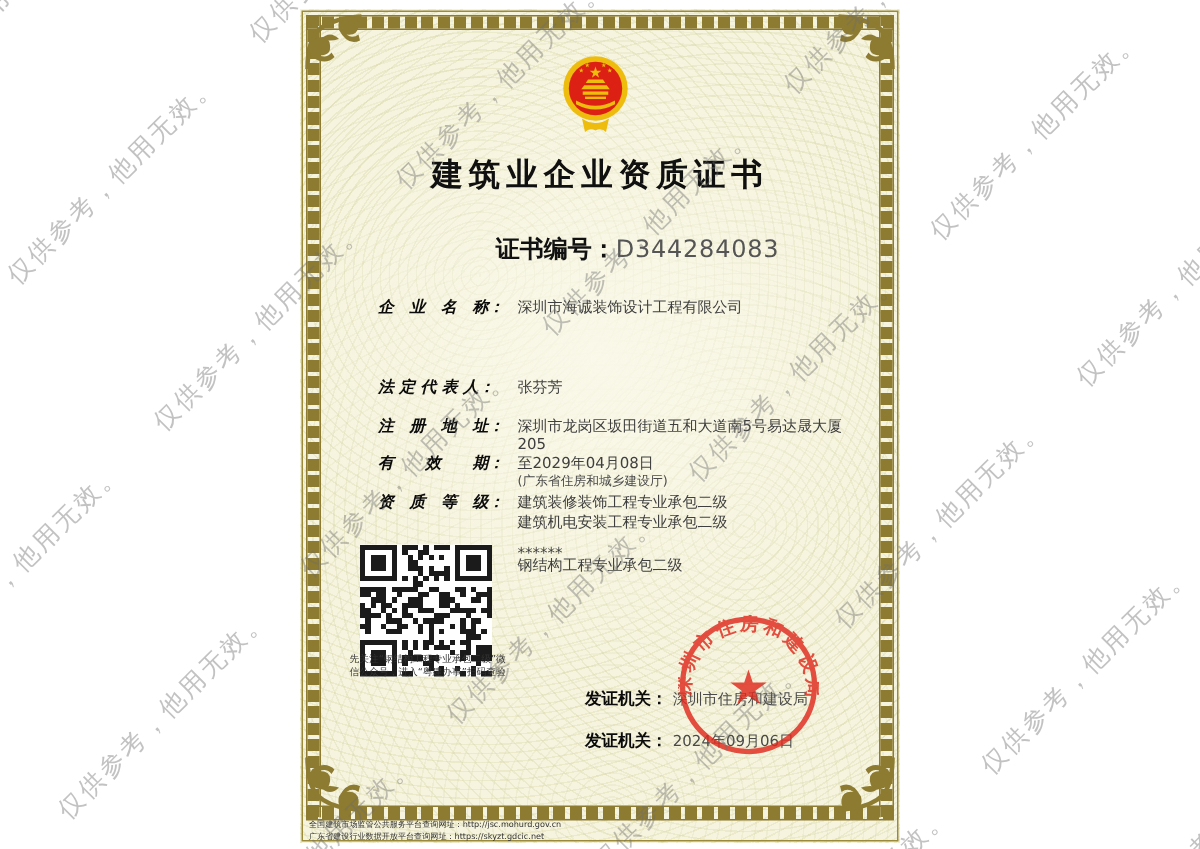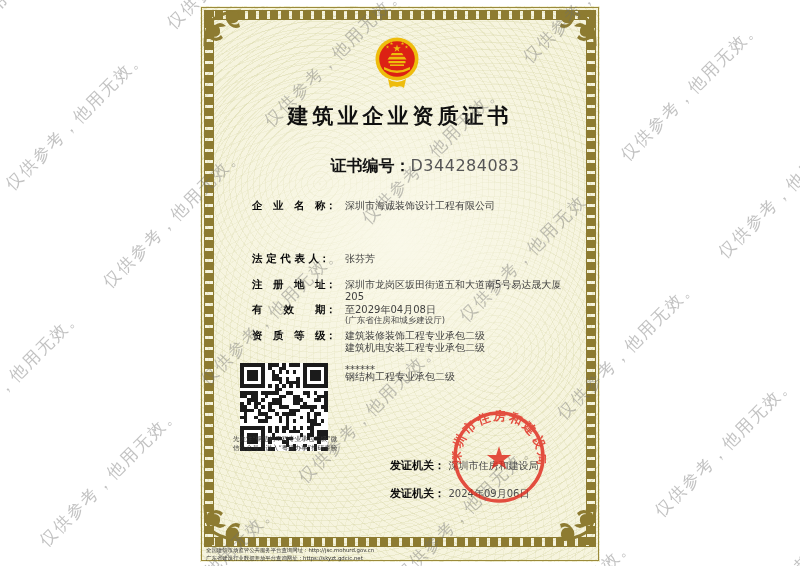--- a/index.html
+++ b/index.html
@@ -33,21 +33,21 @@
   
   .emblem{position:absolute;left:174px;top:30px;width:46px;height:58px;z-index:2;}
   .title{position:absolute;left:0;right:0;top:96px;text-align:center;font-size:21px;font-weight:700;
     letter-spacing:4px;color:#101010;z-index:2;}
   .certno{position:absolute;left:0;right:0;top:150px;text-align:center;font-size:16px;z-index:2;
     transform:translateX(25px);}
   .certno .lab{font-weight:700;color:#111;}
   .certno .val{color:#555;letter-spacing:.5px;}
 
   .frow{position:absolute;left:52px;right:20px;z-index:2;font-size:10.5px;line-height:12px;display:flex;}
-  .frow .lab{font-weight:700;color:#0b0b0b;white-space:pre;width:93px;flex:none;}
+  .frow .lab{font-weight:700;color:#0b0b0b;white-space:pre;width:93px;flex:none;font-style:italic;}
   .frow .val{color:#3f3f3f;font-size:10px;padding-top:1px;}
   .subnote{position:absolute;left:145px;z-index:2;font-size:8.5px;color:#4a4a4a;}
   .gline{position:absolute;left:145px;z-index:2;font-size:10px;color:#3f3f3f;}
 
   .qr{position:absolute;left:40px;top:357px;width:88px;height:88px;z-index:2;background:#fff;}
   .qrnote{position:absolute;left:33px;top:429px;width:106px;z-index:2;font-size:6.5px;line-height:9px;color:#333;}
 
   .issuerow{position:absolute;left:190px;z-index:2;font-size:11px;}
   .issuerow .lab{font-weight:700;color:#0b0b0b;}
   .issuerow .val{color:#4a4a4a;font-size:10px;}

